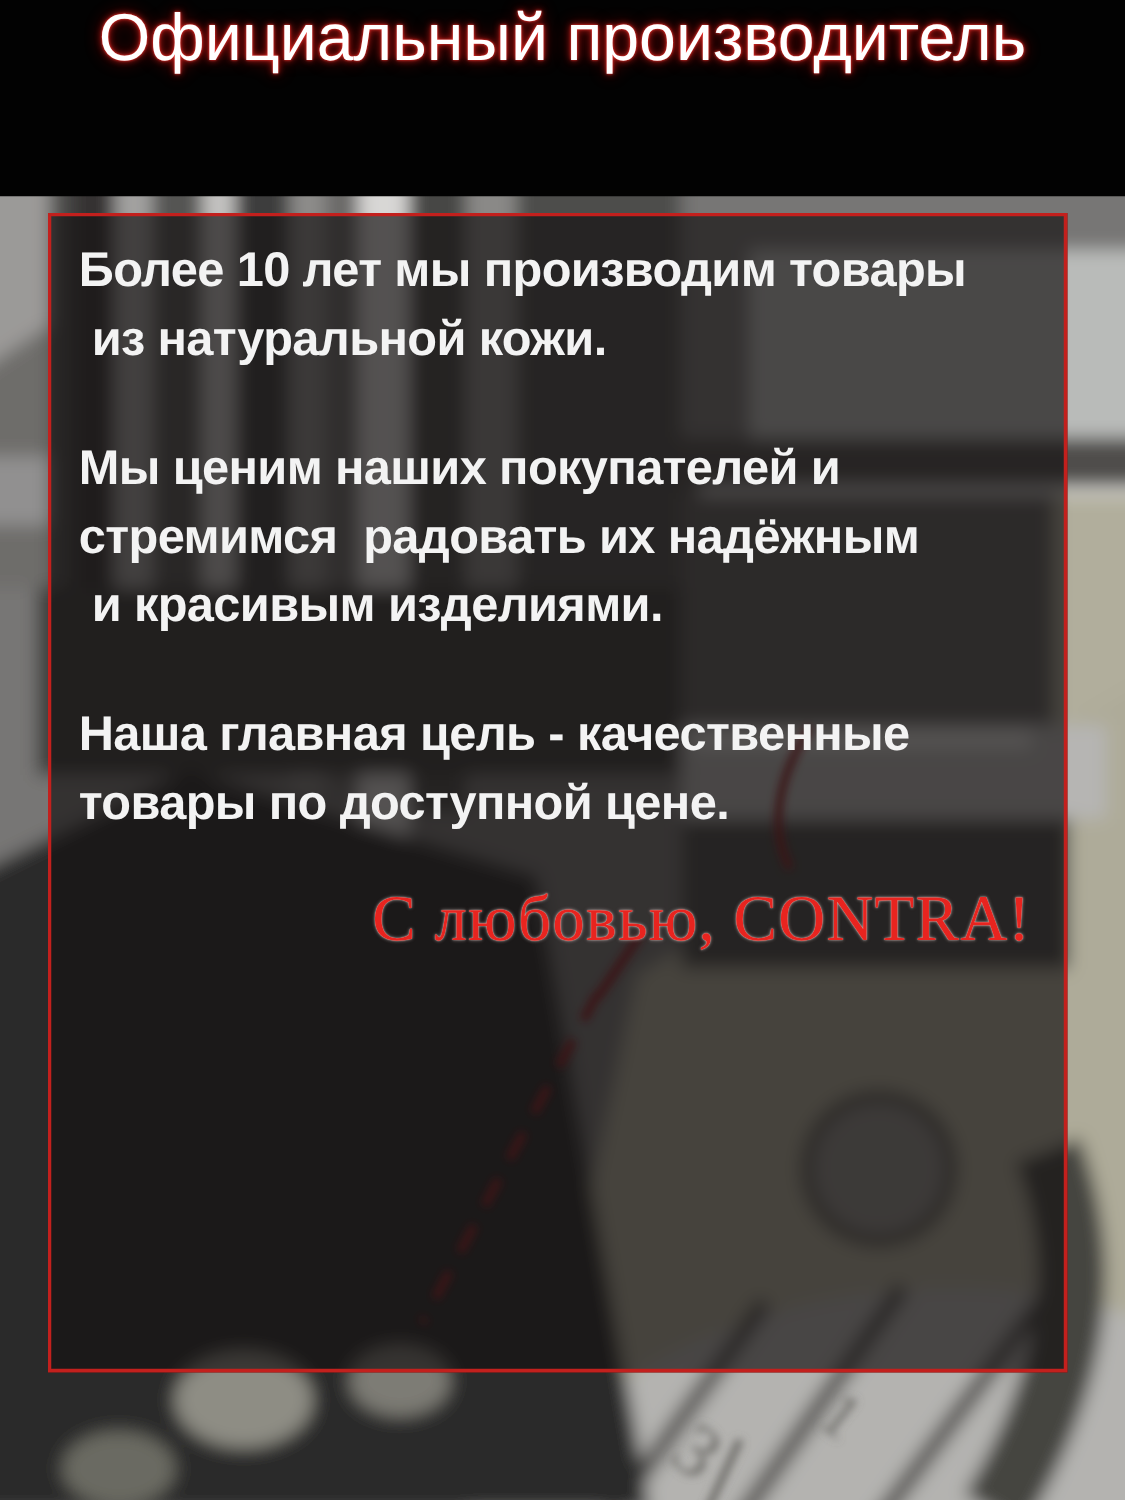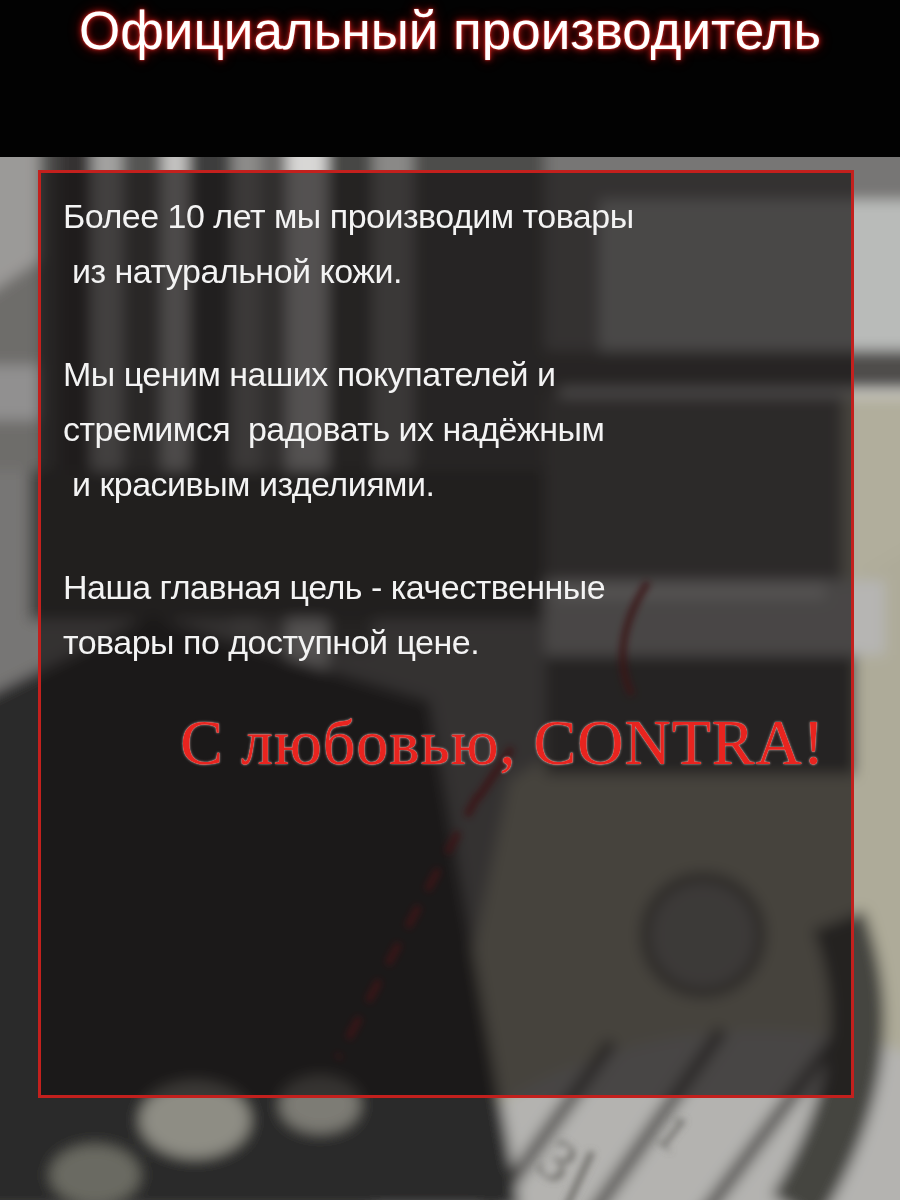--- a/index.html
+++ b/index.html
@@ -22,28 +22,28 @@
   }
   
   .content-box{
     position:absolute;left:38px;top:170px;width:816px;height:928px;
     box-sizing:border-box;border:3px solid #c3201d;
     background:rgba(20,18,17,.68);
     padding:16px 22px 0 22px;
   }
   .content-box p{
     margin:0 0 48px 0;
-    font-size:34px;line-height:55px;font-weight:400;letter-spacing:-0.5px;
+    font-size:39px;line-height:55px;font-weight:700;letter-spacing:-0.5px;
     color:#f3f3f3;white-space:pre-wrap;
   }
   .signature{
     margin-top:-12px;padding-right:4px;
     text-align:right;
     font-family:"Liberation Serif",serif;
-    font-size:64px;letter-spacing:1px;
+    font-size:52px;letter-spacing:1px;
     color:#e8241f;
     text-shadow:0 0 1px #ffd9d4,0 0 3px rgba(255,228,228,.55);
     white-space:nowrap;
   }
 </style>
 </head>
 <body>
 
 <div class="poster">
 

